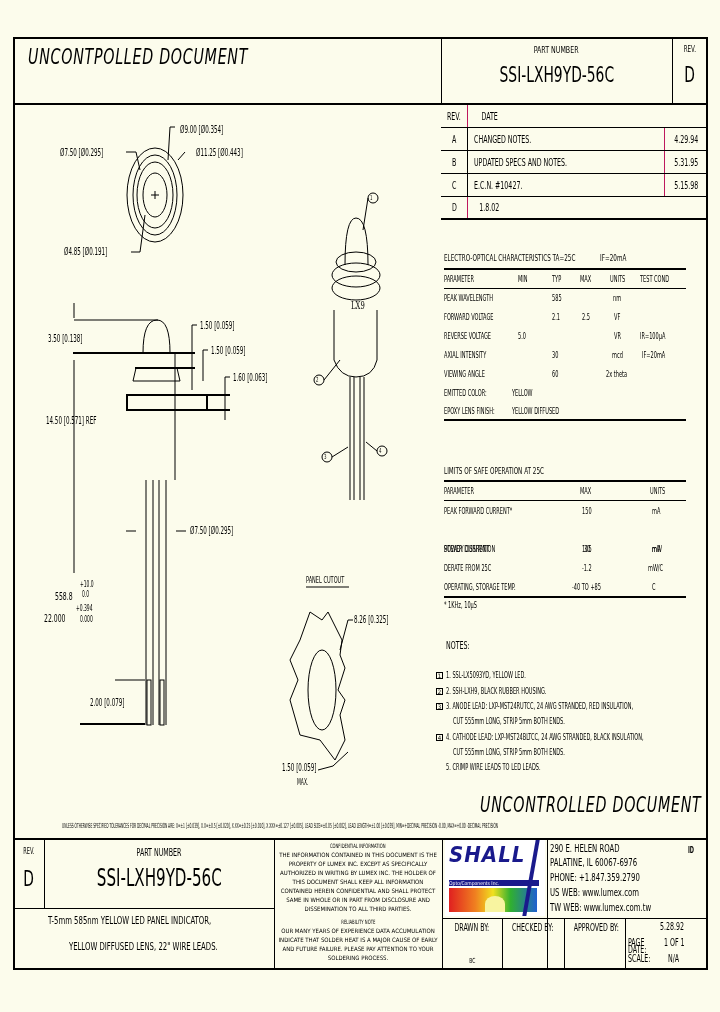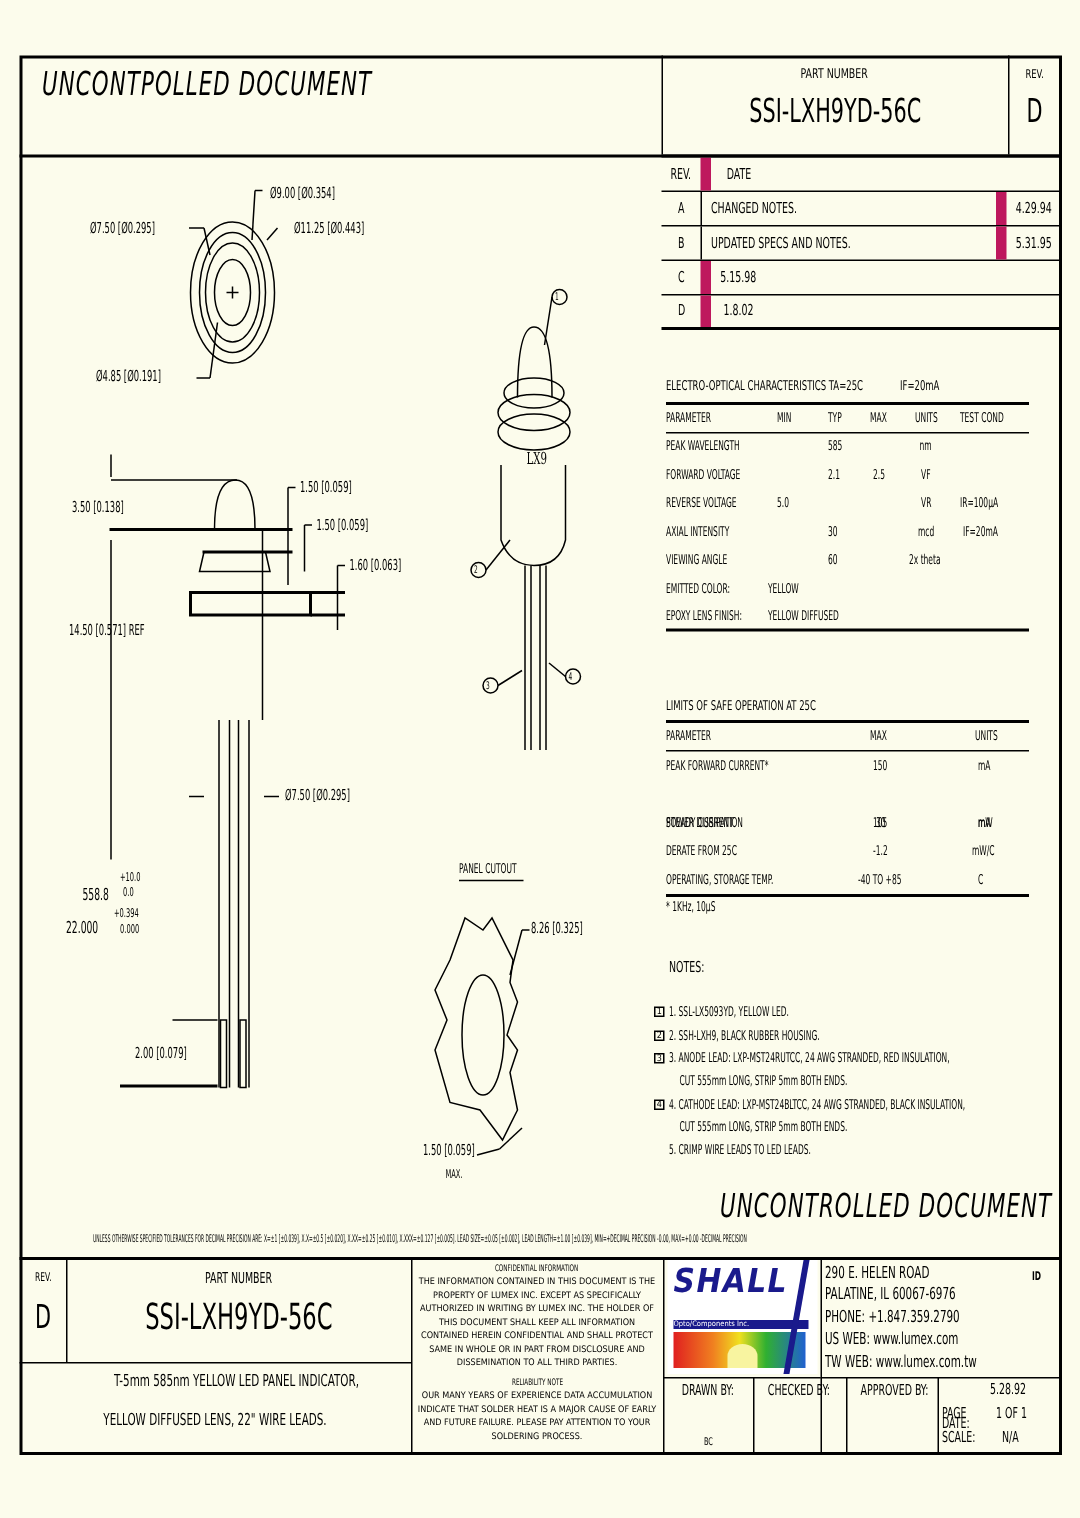--- a/index.html
+++ b/index.html
@@ -8,21 +8,21 @@
   .abs { position: absolute; }
   .cadc { font-family: "DejaVu Sans", sans-serif; white-space: nowrap; font-size: 10px; }
   .hdr-ital { font-style: italic; font-size: 22px; font-weight: 300; transform: scaleX(0.72); transform-origin: left center; white-space: nowrap; letter-spacing: 1px; }
   .vline { position: absolute; width: 0; border-left: 1px solid #000; }
   .hline { position: absolute; height: 0; border-top: 1px solid #000; }
   .thick { border-width: 2px !important; }
   .rev-table { position: absolute; left: 441px; top: 103px; width: 257px; border-top: 2px solid #000; }
   .rev-row { display: flex; height: 23px; border-bottom: 1px solid #000; align-items: center; font-size: 10px; }
   .rev-row .c1 { width: 26px; text-align: center; }
   .rev-row .c2 { flex: 1; border-left: 1px solid #000; height: 100%; padding-left: 6px; display:flex; align-items:center; }
-  .rev-row .c3 { width: 44px; border-left: 7px solid #be185d; height: 100%; display:flex; align-items:center; justify-content:center; }
+  .rev-row .c3 { width: 44px; border-left: 1px solid #be185d; height: 100%; display:flex; align-items:center; justify-content:center; }
   .sq { display:inline-block; transform: scaleX(0.7); transform-origin: left center; white-space: nowrap; }
   .sqc { display:inline-block; transform: scaleX(0.7); white-space: nowrap; }
   .spec-row { position: absolute; left: 444px; font-size: 9px; height: 12px; display: block; width: 250px; }
   .spec-row span { position: absolute; top: 0; white-space: nowrap; transform: scaleX(0.62); transform-origin: left center; }
   .note { position: absolute; left: 436px; font-size: 9px; white-space: nowrap; }
   .note .box { display:inline-block; width: 7px; height: 7px; border: 1px solid #000; margin-right: 3px; vertical-align: middle; font-size: 6px; line-height: 5px; text-align: center; }
   .note .t { display:inline-block; transform: scaleX(0.62); transform-origin: left center; }
   .dim { position: absolute; font-size: 10px; white-space: nowrap; transform: scaleX(0.62); transform-origin: left center; }
 </style>
 </head>
@@ -58,20 +58,23 @@
     <div class="c1"><span class="sqc">B</span></div>
     <div class="c2">
         <span class="sq">UPDATED SPECS AND NOTES.</span>
       </div>
     <div class="c3">
         <span class="sqc">5.31.95</span>
       </div>
   </div>
   <div class="rev-row">
     <div class="c1"><span class="sqc">C</span></div>
+    <div class="c2">
+        <span class="sq">E.C.N. #10427.</span>
+      </div>
     <div class="c3">
         <span class="sqc">5.15.98</span>
       </div>
   </div>
   <div class="rev-row" style="border-bottom:2px solid #000;">
     <div class="c1"><span class="sqc">D</span></div>
     <div class="c3">
         <span class="sqc">1.8.02</span>
       </div>
   </div>
@@ -288,21 +291,21 @@
 <div class="hline" style="left:442px;top:918px;width:105px;"></div>
 <div class="vline" style="left:547px;top:838px;height:132px;"></div>
 <div class="vline" style="left:502px;top:918px;height:52px;"></div>
 <div class="vline" style="left:564px;top:918px;height:52px;"></div>
 <div class="vline" style="left:625px;top:918px;height:52px;"></div>
 
 <div class="abs" style="left:13px;top:847px;width:31px;text-align:center;font-size:8px;"><span class="sqc">REV.</span></div>
 <div class="abs" style="left:13px;top:866px;width:31px;text-align:center;font-size:22px;font-weight:300;"><span class="sqc">D</span></div>
 <div class="abs" style="left:44px;top:847px;width:230px;text-align:center;font-size:10px;"><span class="sqc">PART NUMBER</span></div>
 <div class="abs" style="left:44px;top:864px;width:230px;text-align:center;font-size:24px;font-weight:300;"><span class="sqc">SSI-LXH9YD-56C</span></div>
-<div class="abs" style="left:13px;top:914px;width:261px;text-align:right;font-size:11px;"><span class="sqc">T-5mm 585nm YELLOW LED PANEL INDICATOR,</span></div>
+<div class="abs" style="left:13px;top:914px;width:261px;text-align:left;font-size:11px;"><span class="sqc">T-5mm 585nm YELLOW LED PANEL INDICATOR,</span></div>
 <div class="abs" style="left:13px;top:940px;width:261px;text-align:center;font-size:11px;"><span class="sqc">YELLOW DIFFUSED LENS, 22" WIRE LEADS.</span></div>
 
 <div class="abs" style="left:276px;top:842px;width:164px;text-align:center;font-size:6px;text-decoration:underline;"><span class="sqc">CONFIDENTIAL INFORMATION</span></div>
 <div class="abs" style="left:277px;top:850px;width:162px;font-size:6px;line-height:9px;text-align:center;transform:scaleX(1);" style2="">THE INFORMATION CONTAINED IN THIS DOCUMENT IS THE PROPERTY OF LUMEX INC. EXCEPT AS SPECIFICALLY AUTHORIZED IN WRITING BY LUMEX INC. THE HOLDER OF THIS DOCUMENT SHALL KEEP ALL INFORMATION CONTAINED HEREIN CONFIDENTIAL AND SHALL PROTECT SAME IN WHOLE OR IN PART FROM DISCLOSURE AND DISSEMINATION TO ALL THIRD PARTIES.</div>
 <div class="abs" style="left:276px;top:918px;width:164px;text-align:center;font-size:6px;text-decoration:underline;"><span class="sqc">RELIABILITY NOTE</span></div>
 <div class="abs" style="left:277px;top:926px;width:162px;font-size:6px;line-height:9px;text-align:center;">OUR MANY YEARS OF EXPERIENCE DATA ACCUMULATION INDICATE THAT SOLDER HEAT IS A MAJOR CAUSE OF EARLY AND FUTURE FAILURE. PLEASE PAY ATTENTION TO YOUR SOLDERING PROCESS.</div>
 
 <div class="abs" style="left:445px;top:840px;width:100px;height:76px;background:#fff;overflow:hidden;">
   <div style="position:absolute;left:4px;top:2px;font-size:22px;font-weight:bold;font-style:italic;color:#1a1a8c;letter-spacing:1px;">SHALL</div>
   <div style="position:absolute;left:4px;top:40px;width:90px;height:6px;background:#1a1a8c;color:#fff;font-size:5px;line-height:6px;overflow:hidden;">Opto/Components Inc.</div>

